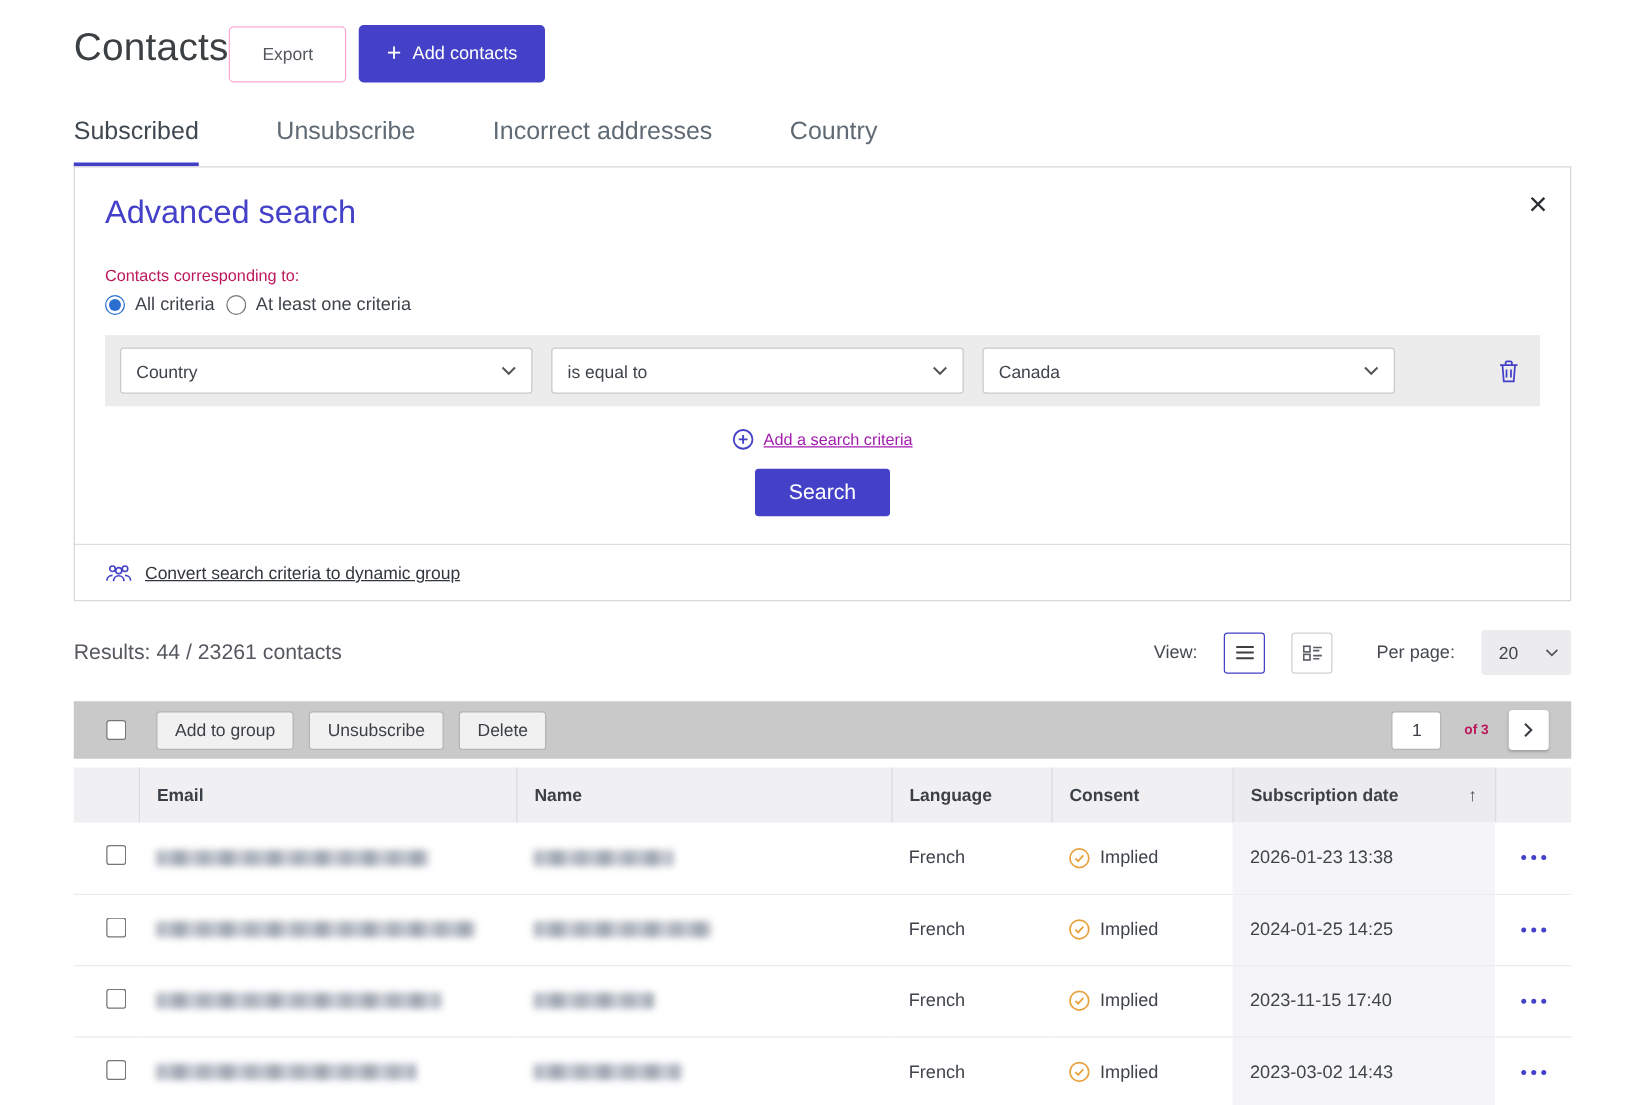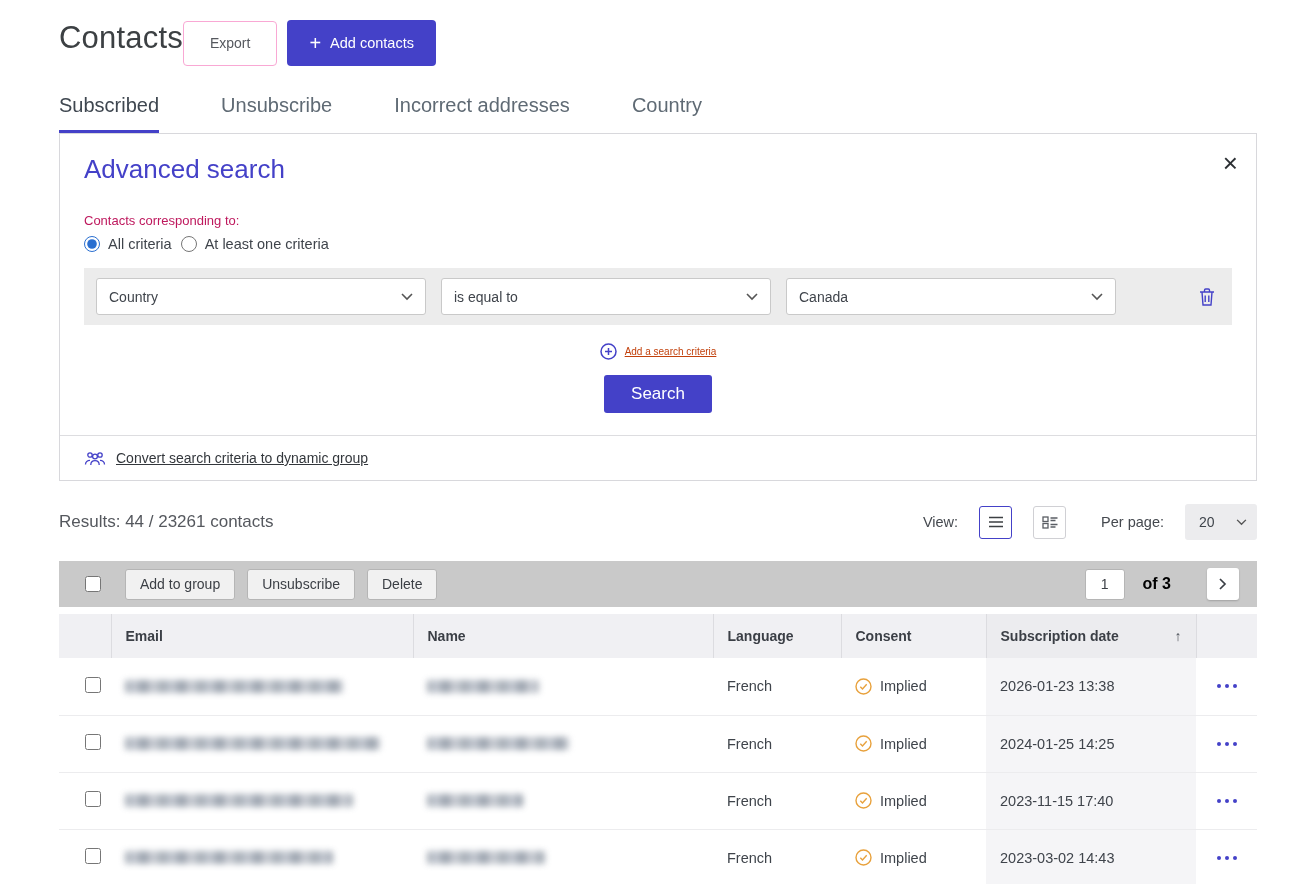--- a/index.html
+++ b/index.html
@@ -39,21 +39,21 @@
     line-height:1;color:#2b2f33;cursor:pointer;font-family:inherit;}
 
   .criteria-strip{background:#ececec;margin-top:16px;padding:10px 12px;display:flex;gap:15px;align-items:center;}
   .select{flex:0 0 330px;height:37px;background:#fff;border:1px solid #c9c9c9;border-radius:3px;
     padding:0 12px;font-size:14px;color:#3f444b;display:flex;align-items:center;justify-content:space-between;cursor:pointer;}
   .select .chev{color:#555;display:flex;}
   .trash-btn{margin-left:auto;background:none;border:none;cursor:pointer;color:var(--accent);
     display:flex;align-items:center;padding:4px;}
 
   .add-criteria{display:flex;justify-content:center;align-items:center;gap:8px;margin-top:18px;}
-  .add-criteria a{font-size:10px;color:#c2410c;text-decoration:underline;cursor:pointer;}
+  .add-criteria a{font-size:13px;color:#a21caf;text-decoration:underline;cursor:pointer;}
   .add-criteria .plus-circle{color:var(--accent);display:flex;}
 
   .search-row{display:flex;justify-content:center;margin:15px 0 4px;}
   .search-btn{background:var(--accent);color:#fff;border:none;border-radius:3px;
     font-size:17px;padding:9px 27px;cursor:pointer;font-family:inherit;}
 
   .panel-footer{border-top:1px solid #dddde0;padding:14px 24px;display:flex;align-items:center;gap:10px;}
   .panel-footer a{font-size:14px;color:#33373c;text-decoration:underline;cursor:pointer;}
   .group-icon{color:var(--accent);display:flex;}
 
@@ -71,21 +71,21 @@
 
   
   .table-wrap{margin-top:2px;}
   .toolbar{background:var(--toolbar-bg);height:46px;display:flex;align-items:center;padding:0 18px 0 26px;gap:12px;}
   .toolbar input[type=checkbox]{width:16px;height:16px;accent-color:var(--accent);cursor:pointer;margin-right:12px;background:#fff;}
   .tb-btn{background:#f1f1f1;border:1px solid #b5b5b5;border-radius:3px;height:31px;padding:0 14px;
     font-size:14px;color:#3b3f45;cursor:pointer;font-family:inherit;}
   .toolbar .spacer{flex:1;}
   .page-input{width:40px;height:31px;border:1px solid #b5b5b5;border-radius:3px;text-align:center;
     font-size:14px;color:#3b3f45;background:#fff;font-family:inherit;}
-  .of-label{font-size:16px;font-weight:bold;color:#000000;margin:0 24px 0 6px;}
+  .of-label{font-size:11px;font-weight:bold;color:#be185d;margin:0 4px 0 6px;}
   .next-btn{width:32px;height:32px;background:#fff;border:none;border-radius:3px;cursor:pointer;
     display:flex;align-items:center;justify-content:center;color:#3b3f45;box-shadow:0 1px 2px rgba(0,0,0,.2);}
 
   table{border-collapse:collapse;width:100%;table-layout:fixed;margin-top:7px;}
   thead th{background:#f0f0f3;font-size:14px;font-weight:bold;color:#3b3f46;text-align:left;
     height:44px;padding:0 14px;border-left:1px solid #dcdce0;}
   thead th:first-child{border-left:none;}
   thead th.sorted{background:#ececef;}
   .sort-arrow{float:right;color:#4a4f56;font-size:14px;}
   tbody td{height:57px;padding:0 14px;border-bottom:1px solid #ececee;font-size:14.5px;color:#3f444b;vertical-align:middle;}

